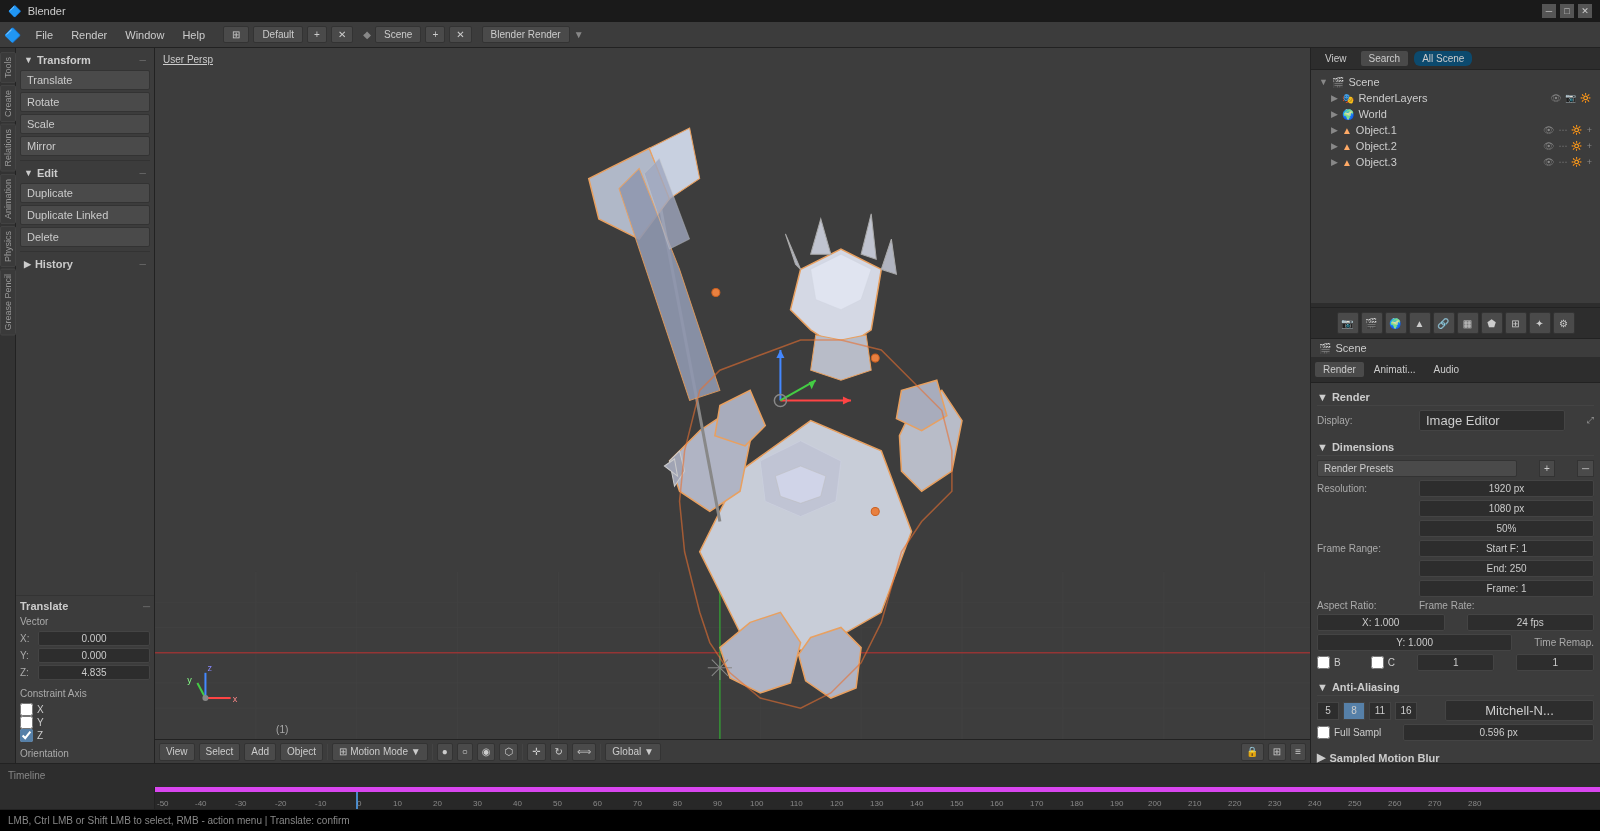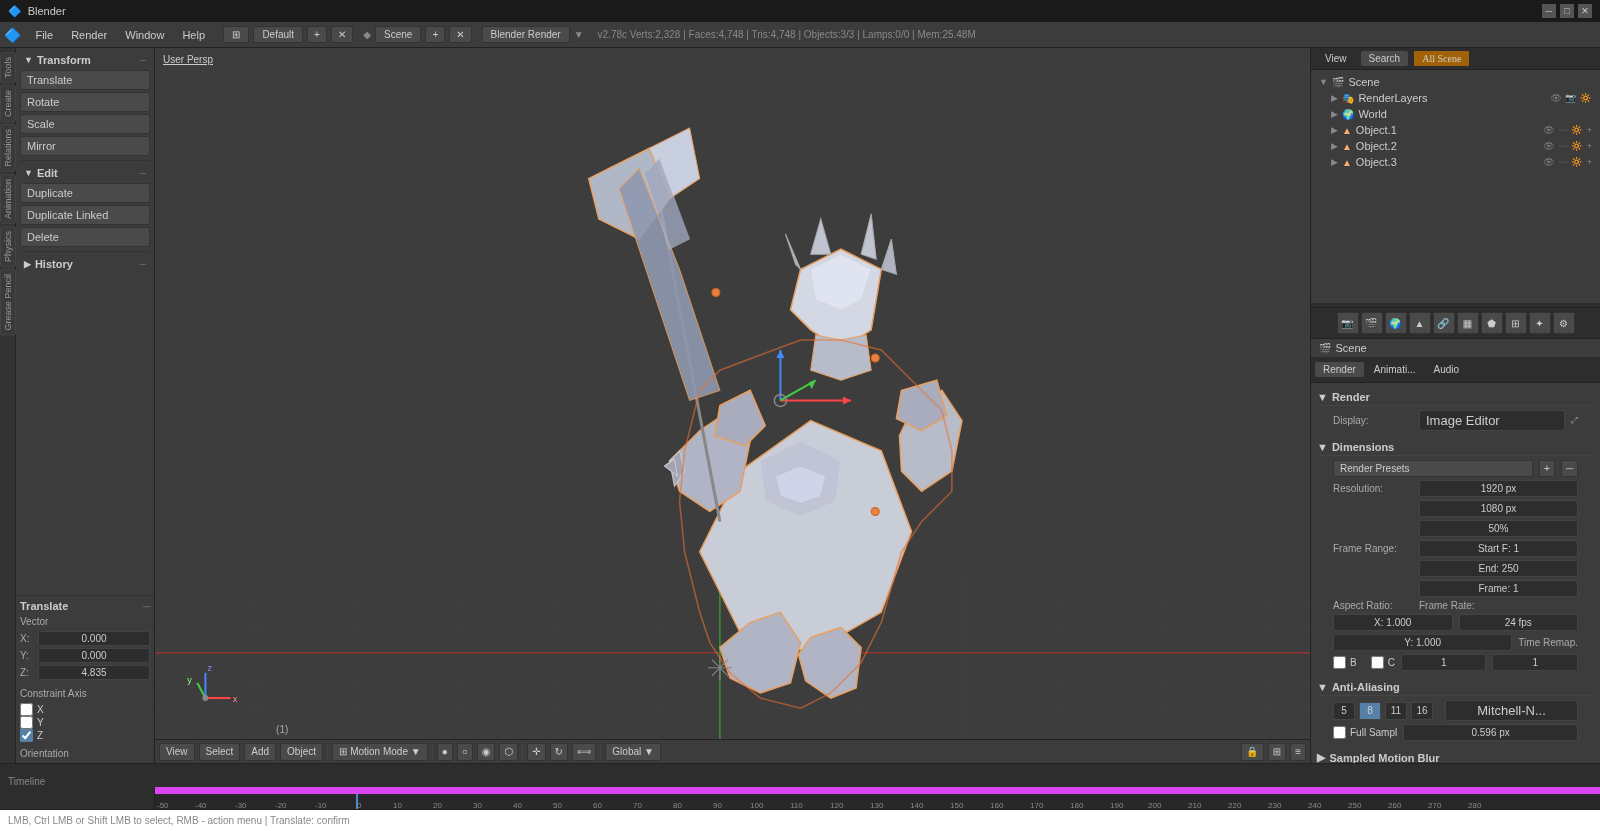--- a/index.html
+++ b/index.html
@@ -240,22 +240,22 @@
       font-weight: bold;
       font-size: 11px;
       padding: 2px 0;
       border-bottom: 1px solid #444;
       margin-bottom: 4px;
     }
 
     .prop-row {
       display: flex;
       align-items: center;
-      margin: 3px 16px;
-      gap: 6px;
+      margin: 3px 0;
+      gap: 22px;
     }
 
     .prop-label {
       width: 80px;
       color: #aaa;
       font-size: 10px;
       flex-shrink: 0;
     }
 
     .prop-field {
@@ -300,21 +300,21 @@
       border-radius: 2px;
       text-align: center;
     }
 
     
     #timeline-bar {
       height: 24px;
       background: #2d2d2d;
       border-top: 1px solid #222;
       display: flex;
-      align-items: flex-end;
+      align-items: center;
       padding: 0 8px;
       gap: 6px;
     }
 
     
     .side-tabs {
       width: 16px;
       background: #333;
       display: flex;
       flex-direction: column;
@@ -332,21 +332,21 @@
       padding: 4px 2px;
       cursor: pointer;
       background: #3a3a3a;
       border: 1px solid #444;
       border-radius: 2px;
     }
 
     
     #statusbar {
       height: 22px;
-      background: #ffffff;
+      background: #000000;
       display: flex;
       align-items: center;
       padding: 0 8px;
       font-size: 10px;
       color: #888;
       border-top: 1px solid #222;
     }
 
     
     ::-webkit-scrollbar { width: 6px; height: 6px; }
@@ -444,21 +444,21 @@
       height: 22px;
       background: #2d2d2d;
       display: flex;
       align-items: center;
       overflow: hidden;
     }
     .timeline-ruler {
       flex: 1;
       height: 100%;
       background: #4d7c0f;
-      border-top: 7px solid #d946ef;
+      border-top: 5px solid #d946ef;
       position: relative;
       overflow: hidden;
     }
 
     .checkbox-row {
       display: flex;
       align-items: center;
       gap: 4px;
       font-size: 10px;
       color: #ccc;
@@ -499,21 +499,20 @@
     <div style="margin-left:8px;display:flex;align-items:center;gap:4px;">
       <span style="font-size:10px;color:#888;">◆</span>
       <span style="background:#4a4a4a;border:1px solid #333;padding:2px 8px;border-radius:2px;font-size:10px;color:#ccc;">Scene</span>
       <span style="background:#4a4a4a;border:1px solid #333;padding:2px 6px;border-radius:2px;font-size:10px;color:#ccc;">+</span>
       <span style="background:#4a4a4a;border:1px solid #333;padding:2px 6px;border-radius:2px;font-size:10px;color:#ccc;">✕</span>
     </div>
     <div style="margin-left:8px;display:flex;align-items:center;gap:4px;">
       <span style="background:#4a4a4a;border:1px solid #333;padding:2px 8px;border-radius:2px;font-size:10px;color:#ccc;">Blender Render</span>
       <span style="font-size:10px;color:#888;">▼</span>
     </div>
-    <div style="margin-left:12px;flex:1;font-size:10px;color:#888;">v2.78c  Verts:2,328 | Faces:4,748 | Tris:4,748 | Objects:3/3 | Lamps:0/0 | Mem:25.48M</div>
   </div>
 
   <div id="content-area">
 
     <div id="left-section">
 
       <div style="display:flex;flex:1;overflow:hidden;">
         <div class="side-tabs">
           <div class="side-tab">Tools</div>
           <div class="side-tab">Create</div>
@@ -743,21 +742,21 @@
         <button class="vp-btn" style="padding:1px 4px;">≡</button>
       </div>
     </div>
 
     <div id="right-panel">
 
       <div id="outliner">
         <div id="outliner-header">
           <span class="outliner-tab">View</span>
           <span class="outliner-tab active">Search</span>
-          <span class="outliner-tab active" style="background:#a16207;border-radius:1px;font-family:Liberation Serif, serif;">All Scene</span>
+          <span class="outliner-tab active" style="background:#0c4a6e;border-radius:6px;">All Scene</span>
         </div>
         <div id="outliner-body">
 
           <div class="outliner-item">
             <span style="color:#888;font-size:9px;">▼</span>
             <span style="font-size:10px;color:#aaa;">🎬</span>
             <span>Scene</span>
           </div>
 
           <div class="outliner-item" style="padding-left:20px;">

